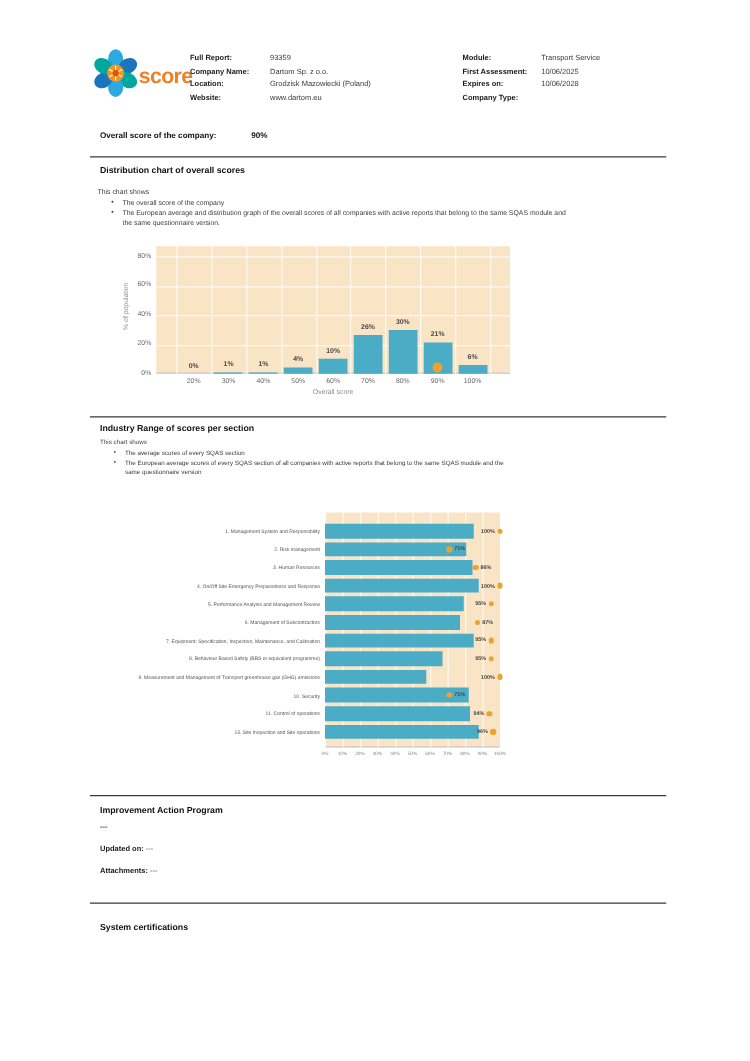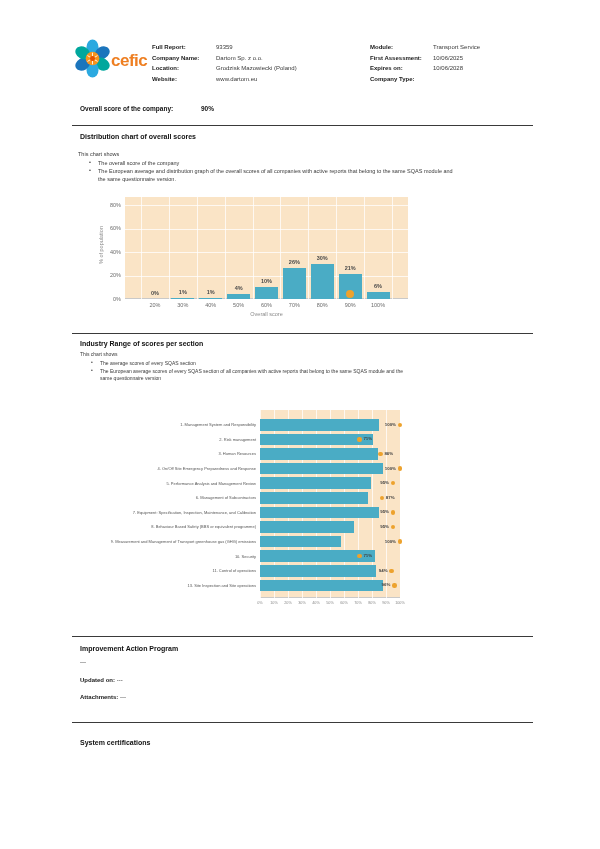--- a/index.html
+++ b/index.html
@@ -70,21 +70,21 @@
       <ellipse cx="10" cy="14.2" rx="6.2" ry="8" fill="#00A79D" transform="rotate(120 10 14.2)"></ellipse>
       <circle cx="20" cy="20" r="7" fill="#F7941D"></circle>
       <g stroke="#ffffff" stroke-width="0.9">
         <line x1="20" y1="14" x2="20" y2="26"></line>
         <line x1="14.8" y1="17" x2="25.2" y2="23"></line>
         <line x1="14.8" y1="23" x2="25.2" y2="17"></line>
       </g>
       <circle cx="20" cy="20" r="2.6" fill="#E65300"></circle>
     </g>
   </svg>
-  <div class="logo-text">cefic</div>
+  <div class="logo-text">score</div>
 
   <div class="field-row fl" style="left:152px;top:44px;">
     <span class="lbl">Full Report:</span>
     <span class="val">93359</span>
   </div>
   <div class="field-row fl" style="left:152px;top:54.5px;">
     <span class="lbl">Company Name:</span>
     <span class="val">Dartom Sp. z o.o.</span>
   </div>
   <div class="field-row fl" style="left:152px;top:65px;">

